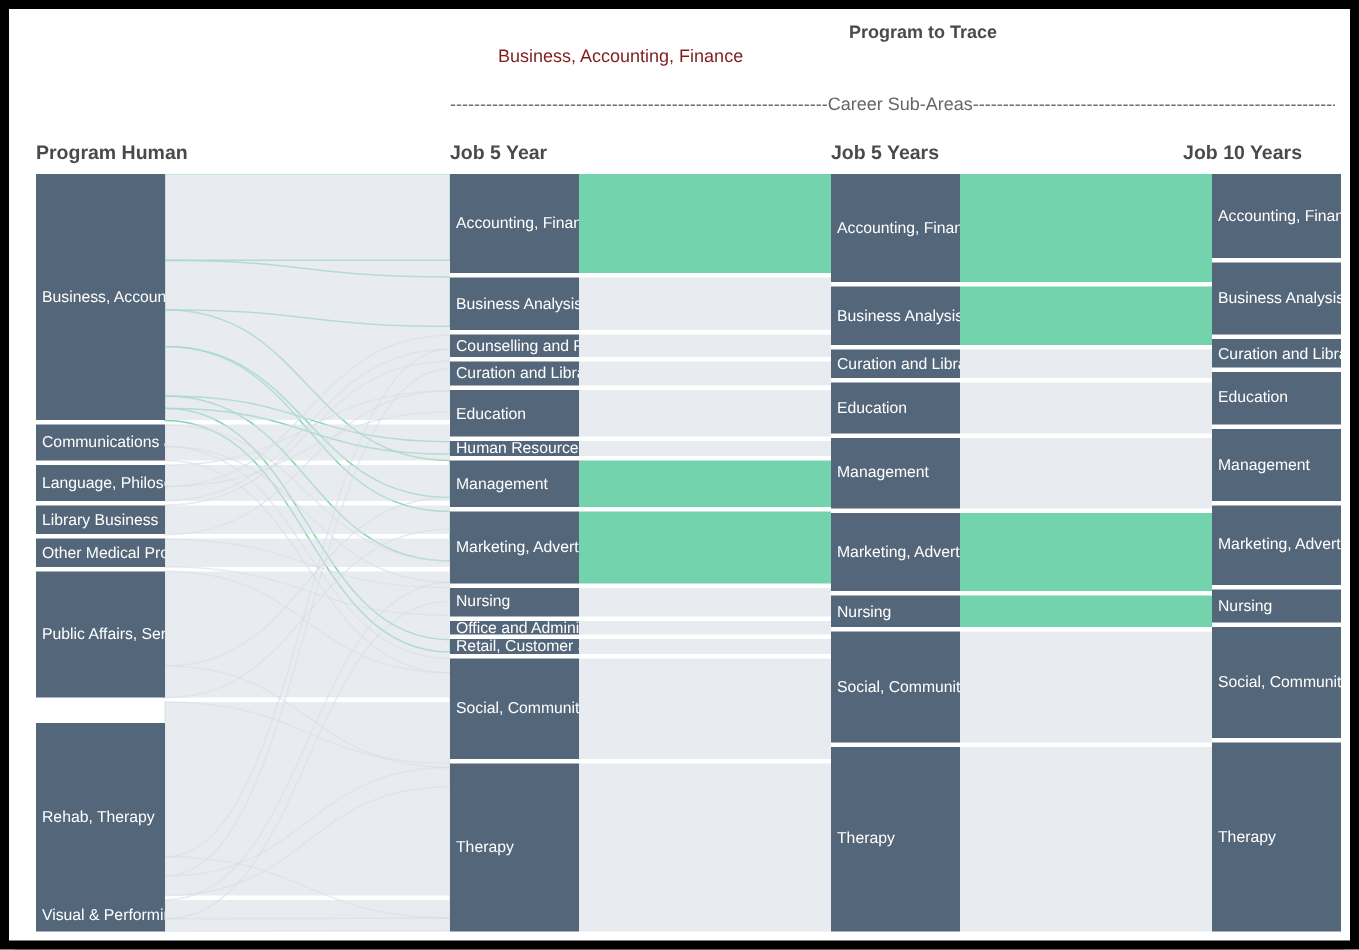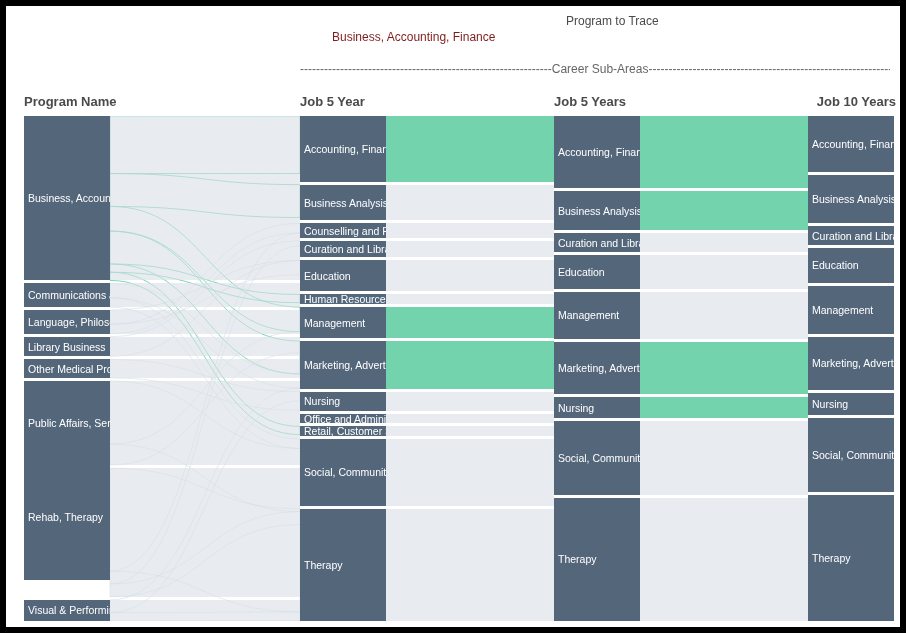--- a/index.html
+++ b/index.html
@@ -1,27 +1,27 @@
 <!DOCTYPE html>
 <html><head>
 <meta charset="utf-8">
 <style>
 *{box-sizing:border-box;margin:0;padding:0;font-family:Arial,Helvetica,sans-serif}
 body{background:#000;display:flex;align-items:flex-start;justify-content:center}
 .frame{width:906px;height:633px;background:#000;padding:6px;border-radius:12px}
 .page{width:894px;height:621px;background:#fff;position:relative;overflow:hidden}
 .title{position:absolute;left:58px;top:18px;font-size:28px;font-weight:700;color:#4a4a4a}
-.trace-label{position:absolute;left:560px;top:8px;font-size:12px;color:#4a4a4a;font-weight:400}
+.trace-label{position:absolute;left:560px;top:8px;font-size:12px;color:#4a4a4a;font-weight:700}
 .trace-value{position:absolute;left:326px;top:24px;font-size:12px;color:#7f1d1d}
 .sub-areas{position:absolute;left:294px;top:56px;right:10px;font-size:12px;color:#666;text-align:center;letter-spacing:0;white-space:nowrap;overflow:hidden}
 .col-h{position:absolute;top:88px;font-size:13px;font-weight:700;color:#4a4a4a}
 .col-h.h0{left:18px}
 .col-h.h1{left:294px}
 .col-h.h2{left:548px}
-.col-h.h3{right:4px}
+.col-h.h3{right:32px}
 .stage{position:absolute;top:110px;bottom:6px}
 .stage .node{position:absolute;left:0;width:86px;background:#54667a;color:#fff;font-size:10.5px;display:flex;align-items:center;padding:0 4px;overflow:hidden;white-space:nowrap}
 .stage .flow{position:absolute;left:86px;right:0}
 .stage .flow.grey{background:#d9e0e6;opacity:.6}
 .stage .flow.green{background:#66cfa5;opacity:.92}
 .stage.s0{left:18px;width:276px}
 .stage.s1{left:294px;width:254px}
 .stage.s2{left:548px;width:254px}
 .stage.s3{left:802px;width:86px}
 svg.links{position:absolute;top:110px;left:18px;width:276px;height:505px;pointer-events:none}
@@ -31,21 +31,21 @@
 </style>
 </head>
 <body>
 <div class="frame">
     <div class="page">
 
 <div class="trace-label">Program to Trace</div>
 <div class="trace-value">Business, Accounting, Finance</div>
 <div class="sub-areas">---------------------------------------------------------------Career Sub-Areas---------------------------------------------------------------</div>
 
-<div class="col-h h0">Program Name</div>
+<div class="col-h h0">Program Human</div>
 <div class="col-h h1">Job 5 Year</div>
 <div class="col-h h2">Job 5 Years</div>
 <div class="col-h h3">Job 10 Years</div>
 
 <svg class="links">
         <path d="M 86 0 C 181 0 181 0 276 0 L 276 57.54076086956522 C 181 57.54076086956522 181 57.54076086956522 86 57.54076086956522 Z" class="green" fill="#66cfa5" fill-opacity="0.85" stroke="none"></path>
         <path d="M 86 57.54076086956522 C 181 57.54076086956522 181 68.63613231552162 276 68.63613231552162 L 276 101.51656709813032 C 181 101.51656709813032 181 90.42119565217392 86 90.42119565217392 Z" class="green" fill="#66cfa5" fill-opacity="0.85" stroke="none"></path>
         <path d="M 86 90.42119565217392 C 181 90.42119565217392 181 191.04071246819336 276 191.04071246819336 L 276 215.7010385551499 C 181 215.7010385551499 181 115.08152173913044 86 115.08152173913044 Z" class="green" fill="#66cfa5" fill-opacity="0.85" stroke="none"></path>
         <path d="M 86 115.08152173913044 C 181 115.08152173913044 181 225.06870229007632 276 225.06870229007632 L 276 257.949137072685 C 181 257.949137072685 181 147.96195652173913 86 147.96195652173913 Z" class="green" fill="#66cfa5" fill-opacity="0.85" stroke="none"></path>
         <path d="M 86 147.96195652173913 C 181 147.96195652173913 181 178.49363867684477 276 178.49363867684477 L 276 186.71374737249695 C 181 186.71374737249695 181 156.1820652173913 86 156.1820652173913 Z" class="green" fill="#66cfa5" fill-opacity="0.85" stroke="none"></path>
@@ -70,21 +70,21 @@
         <div class="node" style="top: 167.402px; height: 23.6739px;">Communications an</div>
         <div class="flow grey" style="top: 167.402px; height: 23.6739px;"></div>
         <div class="node" style="top: 194.076px; height: 23.6739px;">Language, Philosoph</div>
         <div class="flow grey" style="top: 194.076px; height: 23.6739px;"></div>
         <div class="node" style="top: 220.75px; height: 19.7283px;">Library Business</div>
         <div class="flow grey" style="top: 220.75px; height: 19.7283px;"></div>
         <div class="node" style="top: 243.478px; height: 18.413px;">Other Medical Profe</div>
         <div class="flow grey" style="top: 243.478px; height: 18.413px;"></div>
         <div class="node" style="top: 264.891px; height: 84.1739px;">Public Affairs,  Servic</div>
         <div class="flow grey" style="top: 264.891px; height: 84.1739px;"></div>
-        <div class="node" style="top: 338px; height: 126px;">Rehab, Therapy</div>
+        <div class="node" style="top: 366px; height: 126px;">Rehab, Therapy</div>
         <div class="flow grey" style="top: 352.065px; height: 128.891px;"></div>
         <div class="node" style="top: 483.957px; height: 21.0435px;">Visual &amp; Performing</div>
         <div class="flow grey" style="top: 483.957px; height: 21.0435px;"></div>
       </div>
 <div class="stage s1">
         <div class="node" style="top: 0px; height: 65.6361px;">Accounting, Finance</div>
         <div class="flow green" style="top: 0px; height: 65.6361px;"></div>
         <div class="node" style="top: 68.6361px; height: 35.8015px;">Business Analysis, O</div>
         <div class="flow grey" style="top: 68.6361px; height: 35.8015px;"></div>
         <div class="node" style="top: 107.438px; height: 14.3206px;">Counselling and Psy</div>

